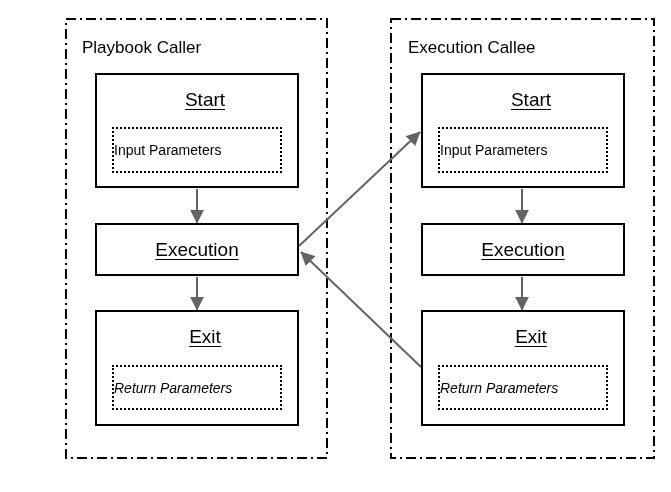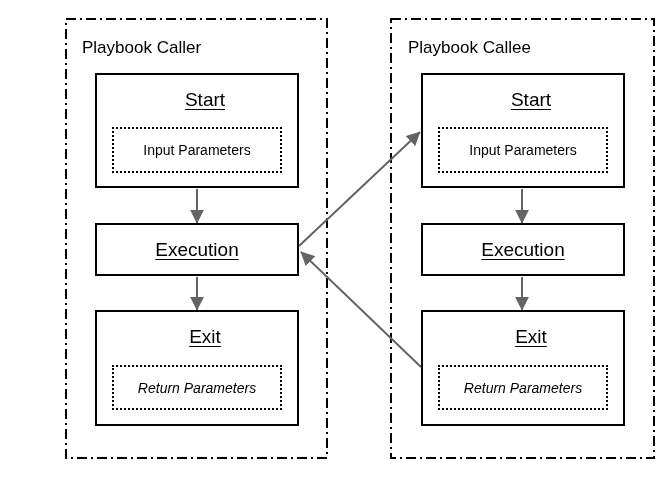--- a/index.html
+++ b/index.html
@@ -43,21 +43,21 @@
     text-underline-offset:3px;
     white-space:nowrap;
   }
   .node-title.top{top:14px;padding-left:16px;}
   .node-title.center{top:50%;transform:translateY(-50%);text-decoration:underline;}
   .param-box{
     position:absolute;
     left:15px;right:15px;
     box-sizing:border-box;
     border:2px dotted var(--border-color);
-    display:flex;align-items:center;justify-content:center;
+    display:flex;align-items:center;
     font-size:14px;
     white-space:nowrap;
   }
   .param-box.input{top:52px;height:46px;}
   .param-box.return{top:53px;height:45px;font-style:italic;}
 </style>
 </head>
 <body>
 
 <div id="stage">
@@ -94,21 +94,21 @@
     <div class="node-title center">Execution</div>
   </div>
 
   <div class="node" style="left:68px;top:310px;width:204px;height:116px;">
     <div class="node-title top">Exit</div>
     <div class="param-box return">
       <span>Return Parameters</span>
     </div>
   </div>
 
-  <div class="group-title" style="left:381px;top:39px;">Playbook Callee</div>
+  <div class="group-title" style="left:381px;top:39px;">Execution Callee</div>
 
   <div class="node" style="left:394px;top:73px;width:204px;height:115px;">
     <div class="node-title top">Start</div>
     <div class="param-box input">
       <span>Input Parameters</span>
     </div>
   </div>
 
   <div class="node" style="left:394px;top:223px;width:204px;height:53px;">
     <div class="node-title center">Execution</div>

